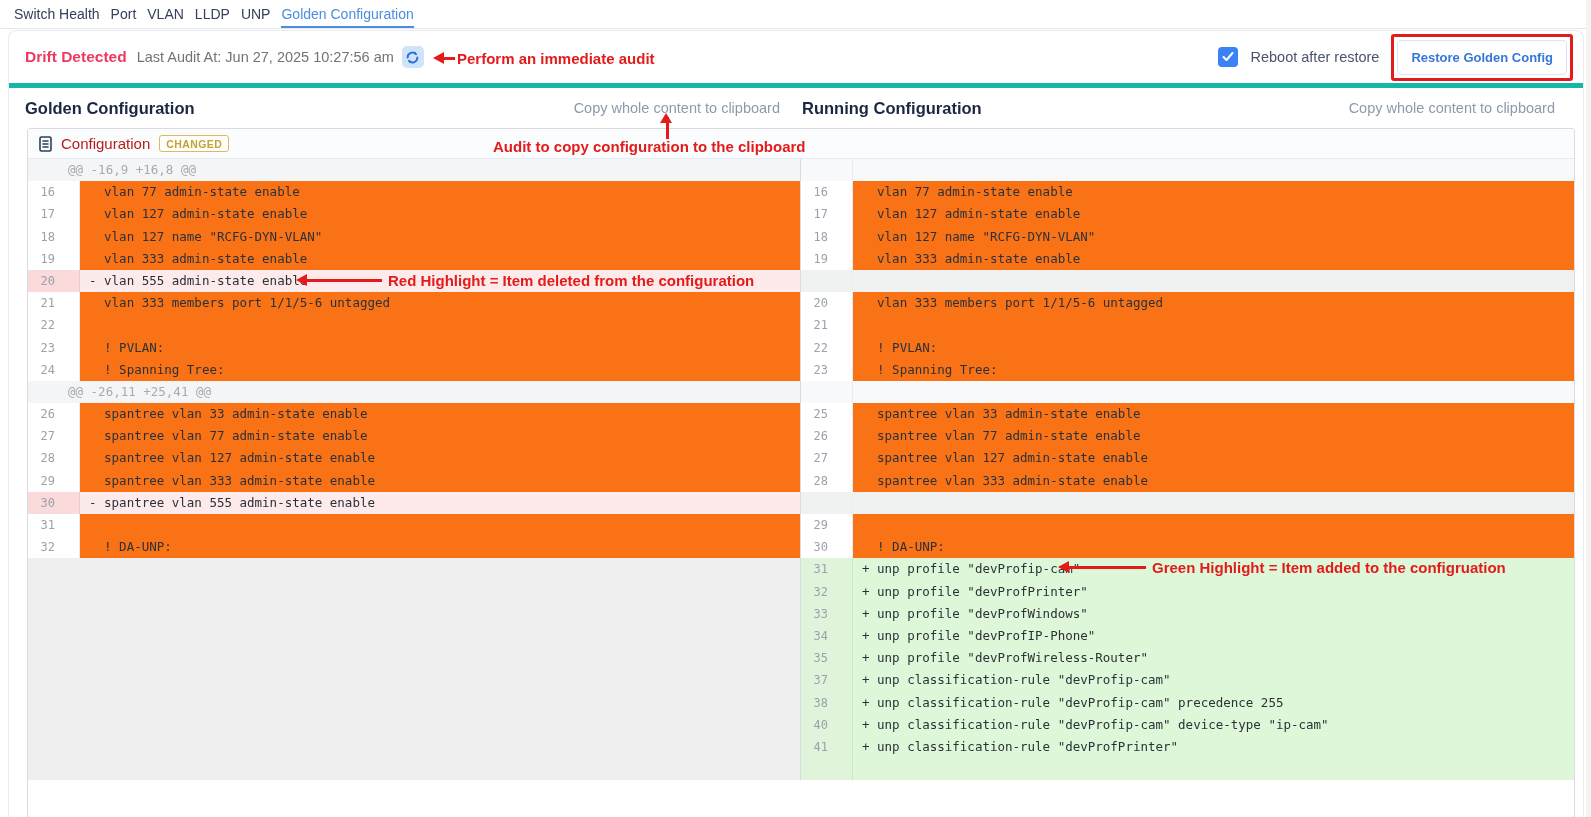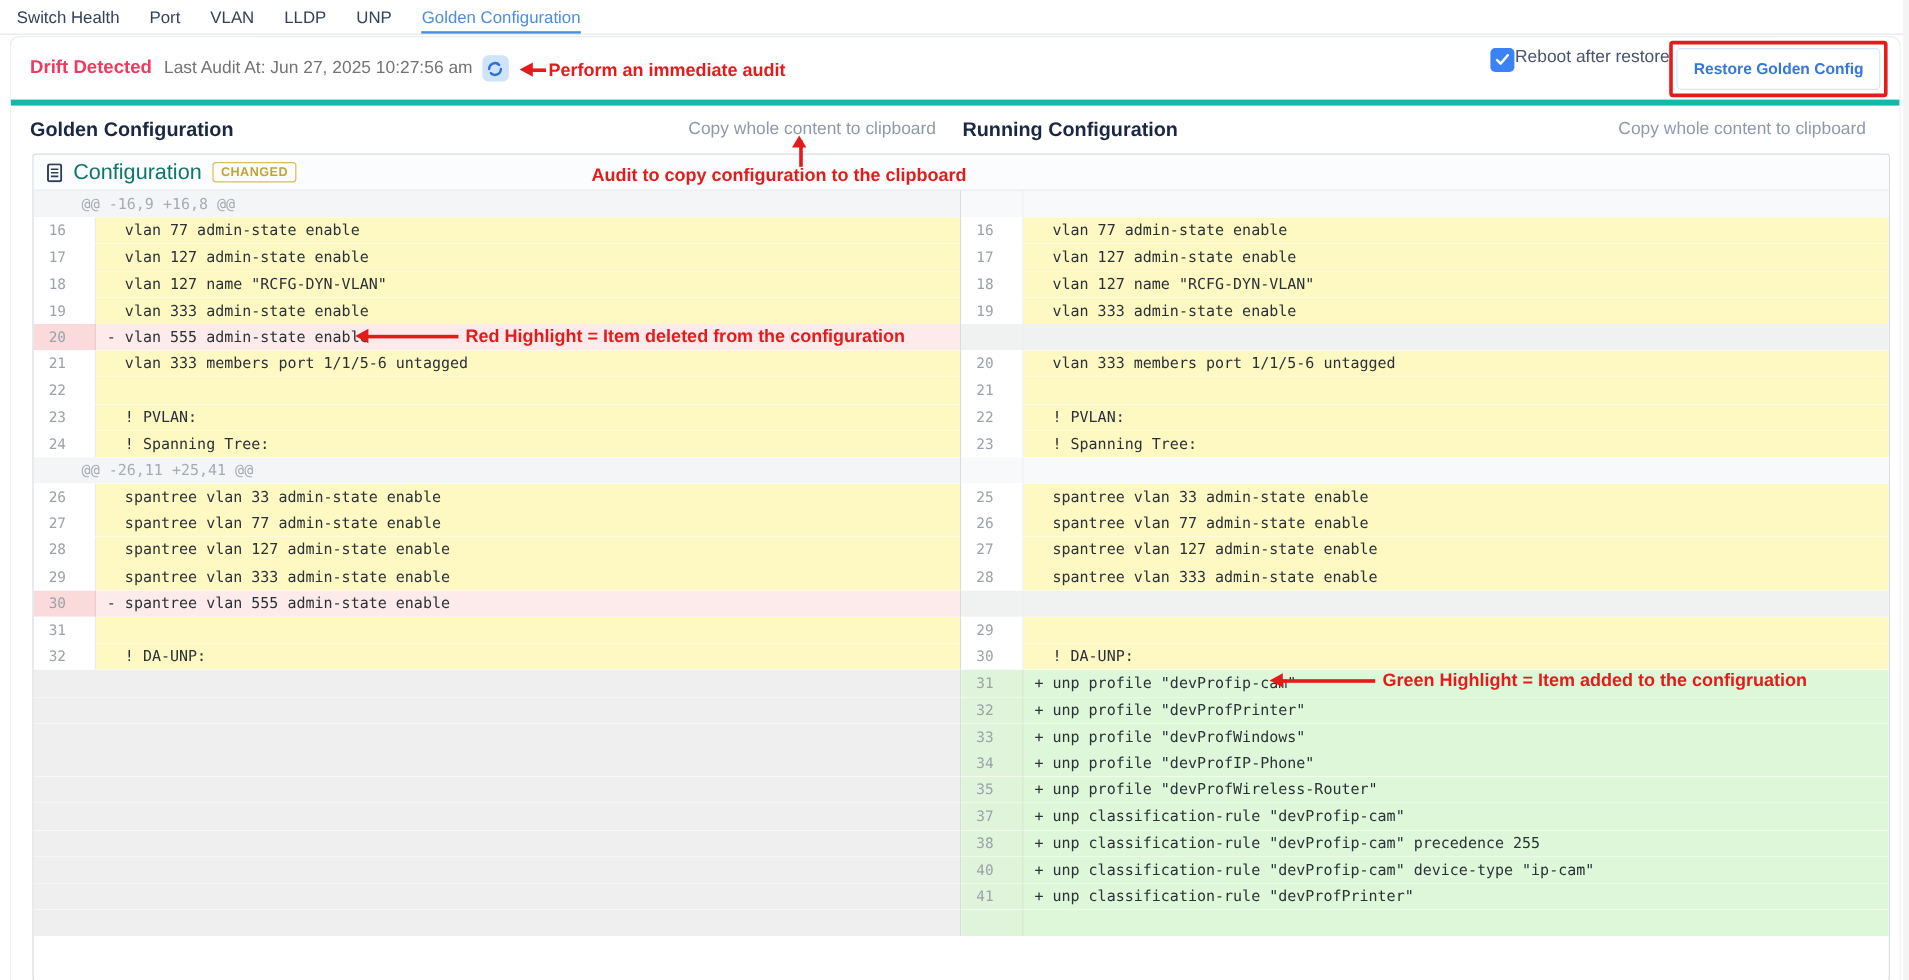--- a/index.html
+++ b/index.html
@@ -1,37 +1,37 @@
 <!DOCTYPE html>
 <html style="--accent: #4a8edd; --tab_border: #e4e7eb; --drift_red: #ee3a5f; --annotation_red: #e31b1b; --checkbox_blue: #3b82f6; --button_blue: #3677d9; --heading_navy: #1a2742; --badge_gold: #c2a23c; --hunk_bg: #f4f5f7; --blank_bg: #f0f1f1; --filler_bg: #efefef; --del_bg: #fdeaea; --del_num_bg: #fadada; --add_bg: #def7d8; --add_num_bg: #e0f4dc;"><head>
 <meta charset="utf-8">
 <style>
   * { margin:0; padding:0; box-sizing:border-box; }
   html,body { width:1591px; height:817px; overflow:hidden; background:#fff;
     font-family:"Liberation Sans", sans-serif; position:relative; }
 
   
-  .tabbar { display:flex; gap:25px; padding:0 14px; height:29px; align-items:stretch;
+  .tabbar { display:flex; gap:11px; padding:0 14px; height:29px; align-items:stretch;
     border-bottom:1px solid var(--tab_border,#e4e7eb); }
   .tab { display:flex; align-items:center; font-size:14px; color:#33415a; cursor:pointer;
     border-bottom:2px solid transparent; padding-top:1px; }
   .tab.active { color:var(--accent,#4a8edd); border-bottom-color:var(--accent,#4a8edd); }
 
   
   .card { position:absolute; left:8px; top:30px; width:1576px; height:787px;
     border:1px solid #e9ecf0; border-bottom:none; border-radius:8px 8px 0 0;
     background:#fff; overflow:hidden; }
 
   .toolbar { height:57px; display:flex; align-items:center; padding:0 16px;
     border-bottom:5px solid #14b8a6; }
   .drift { color:var(--drift_red,#ee3a5f); font-weight:700; font-size:15.5px; margin-right:10px; }
   .audit-meta { color:#737373; font-size:14.5px; margin-right:8px; }
   .audit-icon { width:22px; height:22px; border-radius:5px; background:#cfe3fb;
     display:flex; align-items:center; justify-content:center; cursor:pointer; flex:0 0 22px; }
-  .toolbar-right { margin-left:auto; display:flex; }
+  .toolbar-right { margin-left:auto; display:flex; align-items:center; gap:12px; }
   .checkbox { width:20px; height:20px; border-radius:4px; background:var(--checkbox_blue,#3b82f6);
     display:flex; align-items:center; justify-content:center; cursor:pointer; }
   .reboot-label { color:#49536a; font-size:14.5px; margin-right:6px; }
   .btn-wrap { position:relative; }
   .restore-btn { color:var(--button_blue,#3677d9); background:#fff; border:1px solid #d6e4f7;
     border-radius:4px; font-size:13px; font-weight:700; padding:9px 13px; cursor:pointer;
     font-family:"Liberation Sans",sans-serif; }
   .red-rect { position:absolute; top:-6px; left:-6px; right:-6px; bottom:-6px;
     border:3px solid var(--annotation_red,#d92b2b); border-radius:3px; pointer-events:none; }
 
@@ -41,32 +41,32 @@
   .sec-half.l { padding-right:16px; }
   .sec-half.r { padding-left:6px; padding-right:12px; }
   .sec-title { font-size:16.5px; font-weight:700; color:var(--heading_navy,#1a2742); }
   .copy-link { font-size:14.5px; color:#8e99ab; cursor:pointer; }
 
   
   .diff { margin:0 8px 0 18px; border:1px solid #d8dce2; border-radius:3px;
     height:690px; overflow:hidden; background:#fff; }
   .diff-head { height:30px; display:flex; align-items:center; gap:9px; padding:0 11px;
     background:#fbfcfd; border-bottom:1px solid #e7eaee; }
-  .diff-title { font-size:18px; color:#0f766e; }
+  .diff-title { font-size:15px; color:#b91c1c; }
   .badge { font-size:10.5px; color:var(--badge_gold,#c2a23c); border:1px solid #d8bc62;
     border-radius:3px; padding:1.5px 6px; letter-spacing:.4px; background:#fffef8; font-weight:700; }
 
   .drow { display:flex; height:22.2px; }
   .half { width:50%; display:flex; overflow:hidden; }
   .half.left { border-right:1px solid #d8dbe0; }
   .num { flex:0 0 52px; width:52px; text-align:right; padding-right:24px;
     font-family:"DejaVu Sans Mono",monospace; font-size:12px; color:#9ba2ab;
     line-height:22.2px; border-right:1px solid #e9ebee; background:#fff; }
   .code { flex:1; font-family:"DejaVu Sans Mono",monospace; font-size:12.5px; color:#2b3138;
-    line-height:22.2px; padding-left:9px; white-space:pre; background:#fef9c3; overflow:hidden; }
+    line-height:22.2px; padding-left:9px; white-space:pre; background:#f97316; overflow:hidden; }
   .cell-hunk { flex:1; background:var(--hunk_bg,#f4f5f7); color:#a6abb4;
     font-family:"DejaVu Sans Mono",monospace; font-size:12.5px; line-height:22.2px;
     padding-left:40px; white-space:pre; }
   .cell-filler { flex:1; background:var(--filler_bg,#efefef); }
   .num.pad,.code.pad { background:#f8f9fb; }
   .num.blank,.code.blank { background:var(--blank_bg,#f0f1f1); }
   .num.del { background:var(--del_num_bg,#fadada); border-right-color:#f1c9c9; }
   .code.del { background:var(--del_bg,#fdeaea); }
   .num.add { background:var(--add_num_bg,#e0f4dc); border-right-color:#c9e9c2; }
   .code.add { background:var(--add_bg,#def7d8); }

